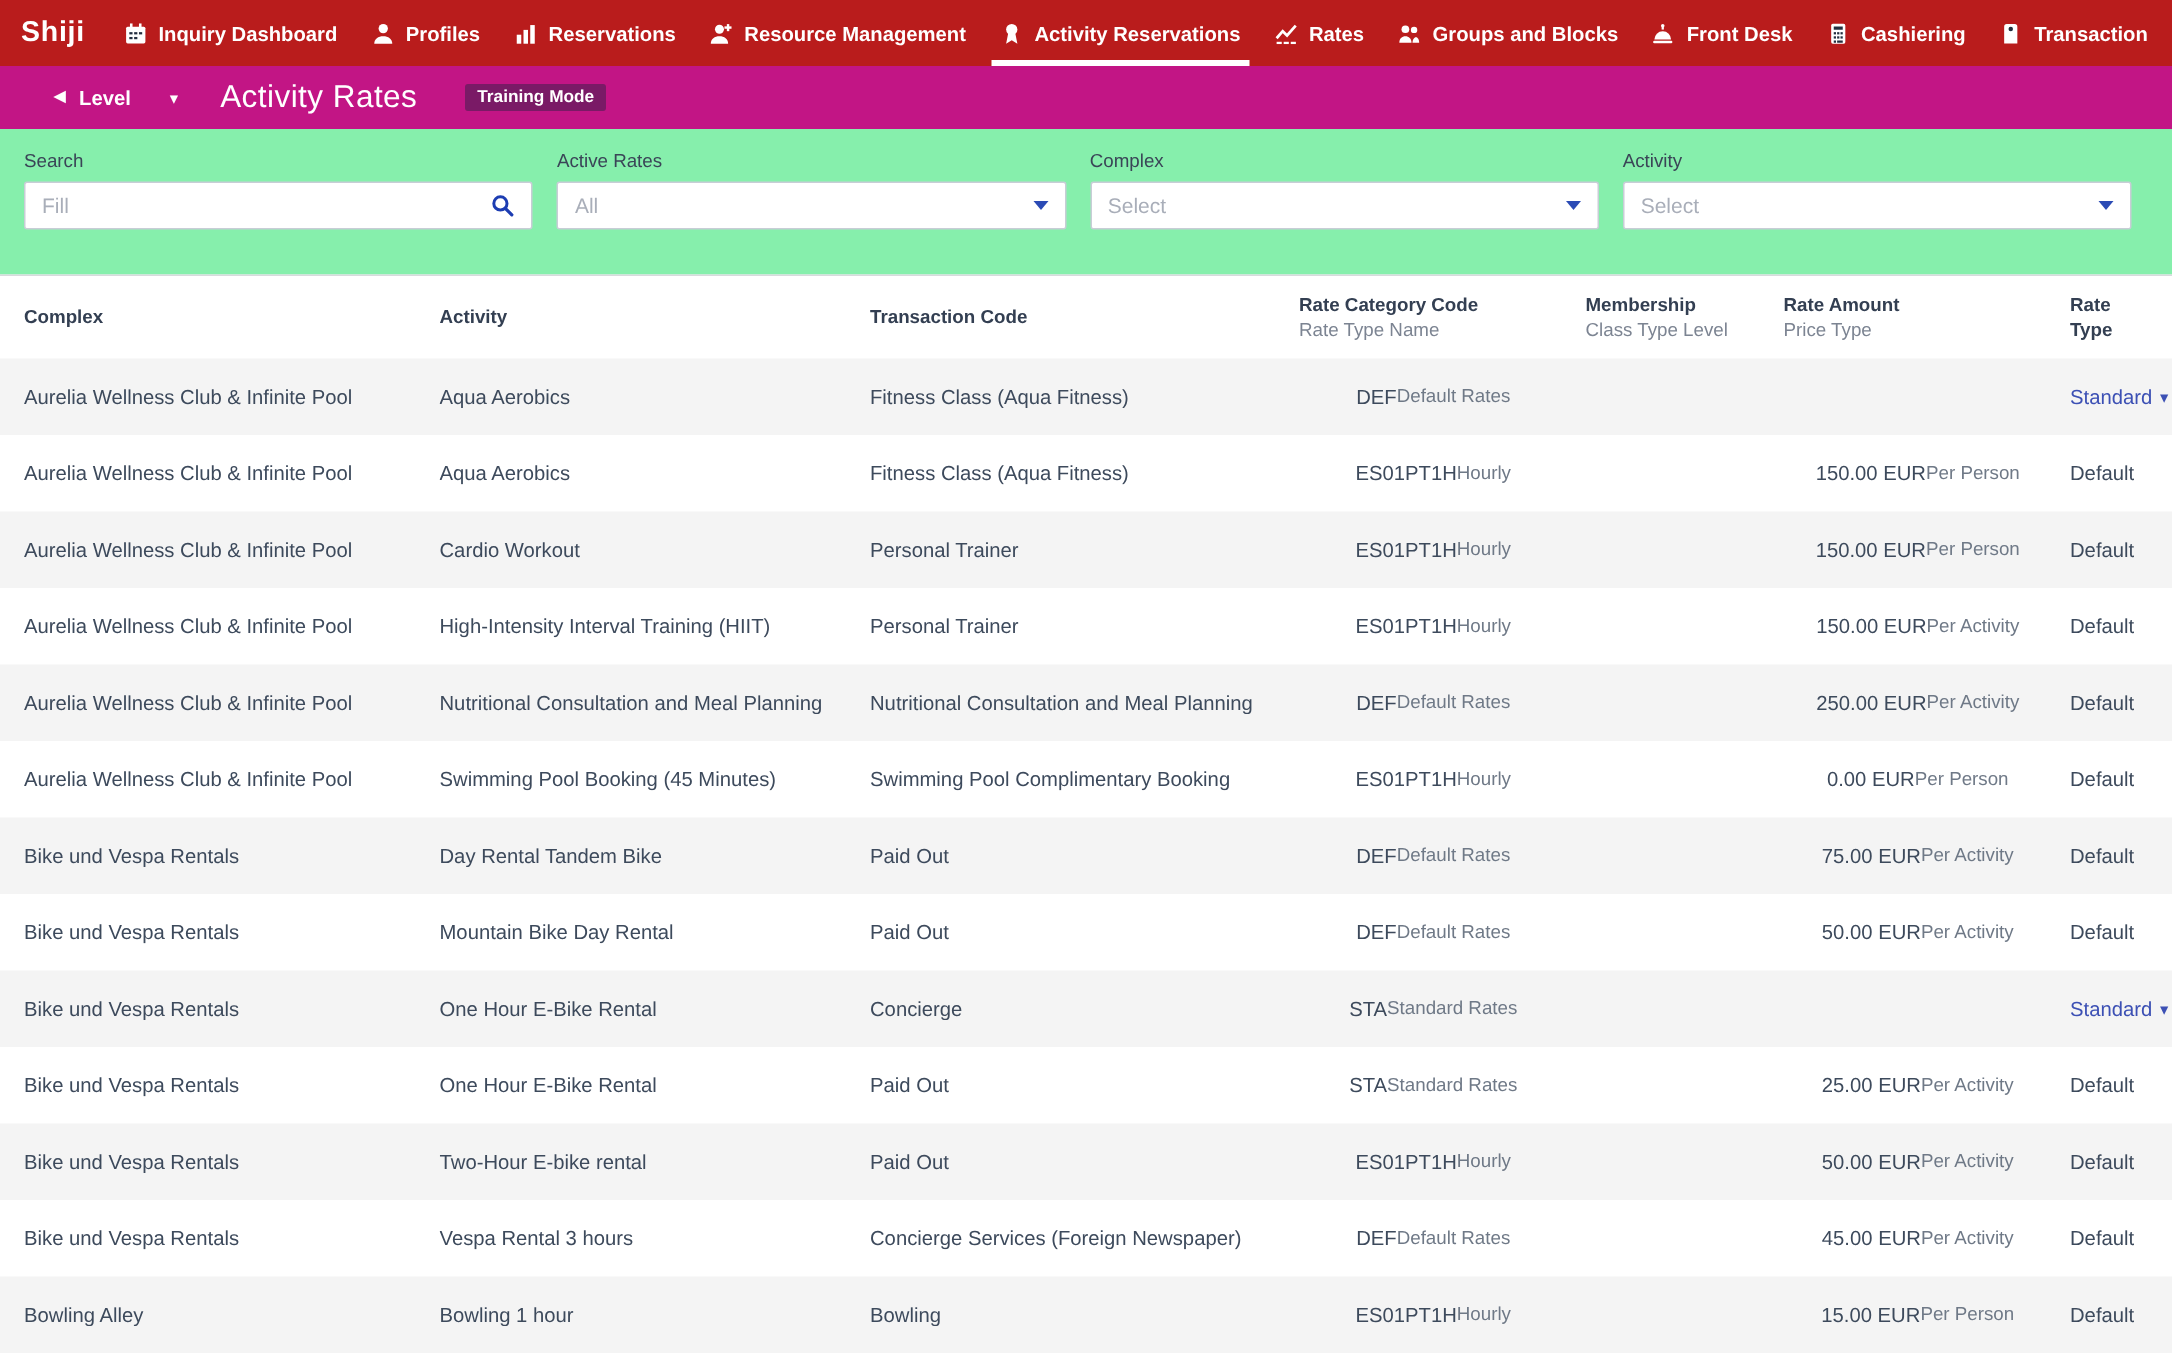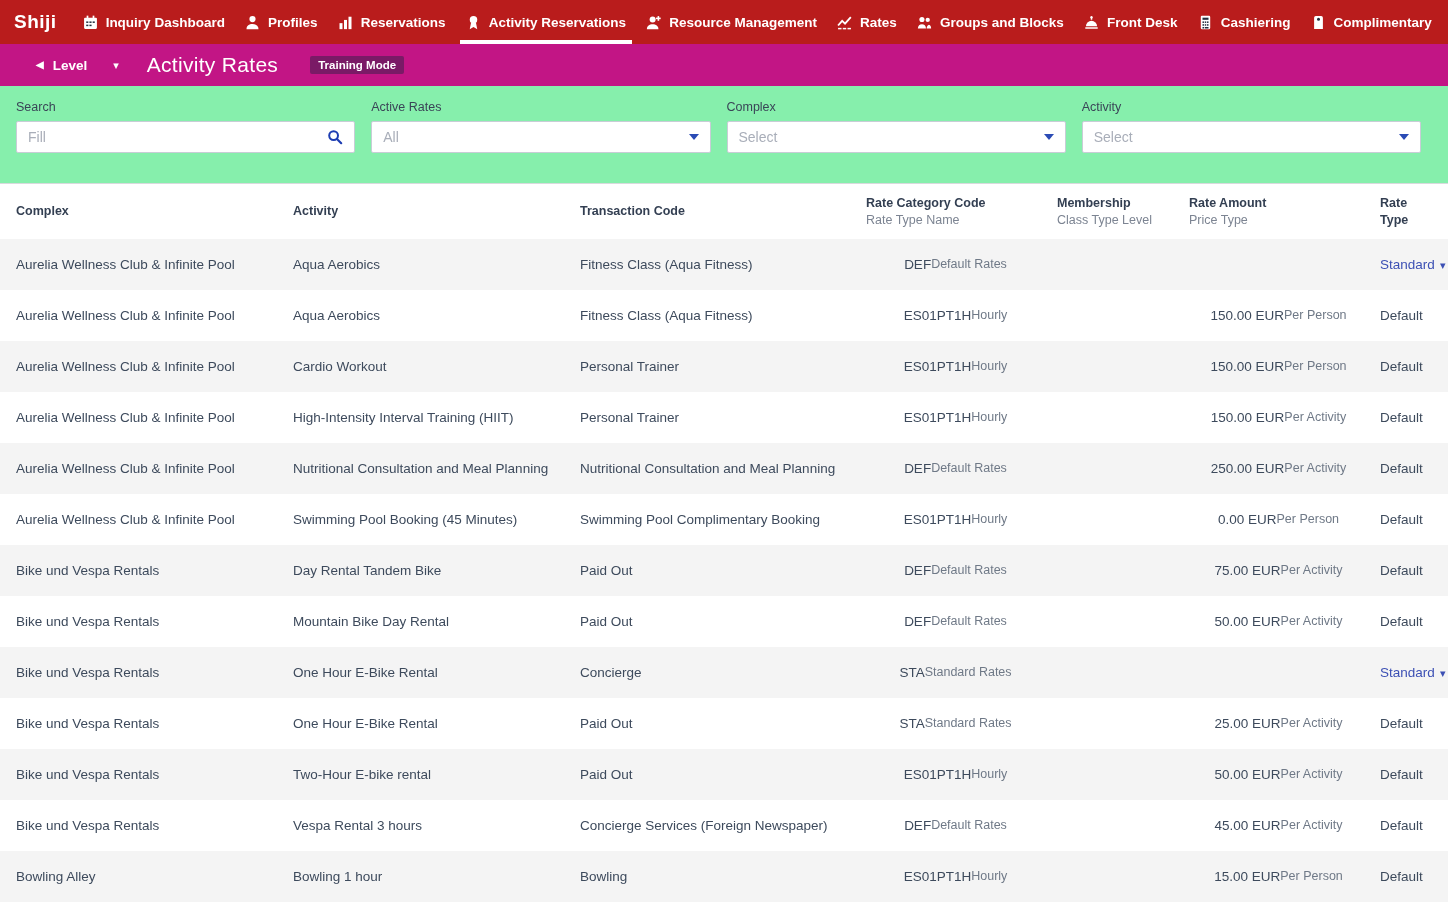--- a/index.html
+++ b/index.html
@@ -101,39 +101,39 @@
       <div class="nav-item">
         <span class="nav-icon">
           <svg width="15" height="15" viewBox="0 0 14 14" fill="currentColor">
             <rect x="1.4" y="7.6" width="2.8" height="5.6"></rect>
             <rect x="5.6" y="4.6" width="2.8" height="8.6"></rect>
             <rect x="9.8" y="1.6" width="2.8" height="11.6"></rect>
           </svg>
         </span>
         <span class="nav-label">Reservations</span>
       </div>
-      <div class="nav-item active">
-        <span class="nav-icon">
-          <svg width="15" height="15" viewBox="0 0 14 14" fill="currentColor">
-            <circle cx="7" cy="4.4" r="3.5"></circle>
-            <path d="M4.7 7.2 3.5 13.2l3.5-2.1 3.5 2.1-1.2-6z"></path>
-          </svg>
-        </span>
-        <span class="nav-label">Activity Reservations</span>
-      </div>
       <div class="nav-item">
         <span class="nav-icon">
           <svg width="15" height="15" viewBox="0 0 14 14" fill="currentColor">
             <circle cx="6.2" cy="4.2" r="2.8"></circle>
             <path d="M0.8 13.2c0-3 2.4-4.6 5.4-4.6s5.4 1.6 5.4 4.6z"></path>
             <rect x="10.8" y="1" width="1.5" height="4.4"></rect>
             <rect x="9.3" y="2.4" width="4.4" height="1.5"></rect>
           </svg>
         </span>
         <span class="nav-label">Resource Management</span>
+      </div>
+      <div class="nav-item active">
+        <span class="nav-icon">
+          <svg width="15" height="15" viewBox="0 0 14 14" fill="currentColor">
+            <circle cx="7" cy="4.4" r="3.5"></circle>
+            <path d="M4.7 7.2 3.5 13.2l3.5-2.1 3.5 2.1-1.2-6z"></path>
+          </svg>
+        </span>
+        <span class="nav-label">Activity Reservations</span>
       </div>
       <div class="nav-item">
         <span class="nav-icon">
           <svg width="15" height="15" viewBox="0 0 14 14" fill="currentColor">
             <path d="M1 9.8 4.8 5.4l2.7 2.7L12.9 2" fill="none" stroke="currentColor" stroke-width="1.7"></path>
             <rect x="1" y="12" width="3.2" height="1.4"></rect>
             <rect x="5.4" y="12" width="3.2" height="1.4"></rect>
             <rect x="9.8" y="12" width="3.2" height="1.4"></rect>
           </svg>
         </span>
@@ -180,21 +180,21 @@
         </span>
         <span class="nav-label">Cashiering</span>
       </div>
       <div class="nav-item">
         <span class="nav-icon">
           <svg width="15" height="15" viewBox="0 0 14 14" fill="currentColor">
             <path d="M4.5 1h5A1.6 1.6 0 0 1 11.1 2.6V13H2.9V2.6A1.6 1.6 0 0 1 4.5 1z"></path>
             <circle cx="7" cy="4" r="1.4" fill="#232e3f"></circle>
           </svg>
         </span>
-        <span class="nav-label">Complimentary</span>
+        <span class="nav-label">Transaction</span>
       </div>
     </div>
 </nav>
 
 <header class="page-bar">
   <button class="back-btn">
     <span class="back-chevron">◀</span>
     <span>Level</span>
   </button>
   <span class="hdr-caret">▾</span>

